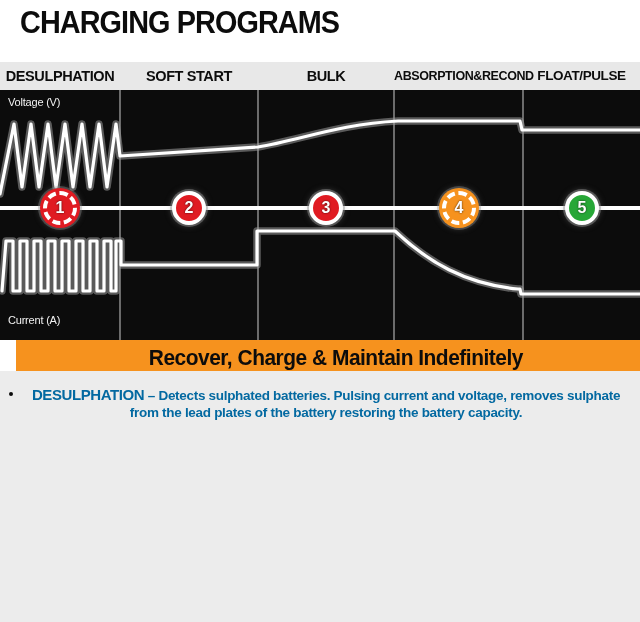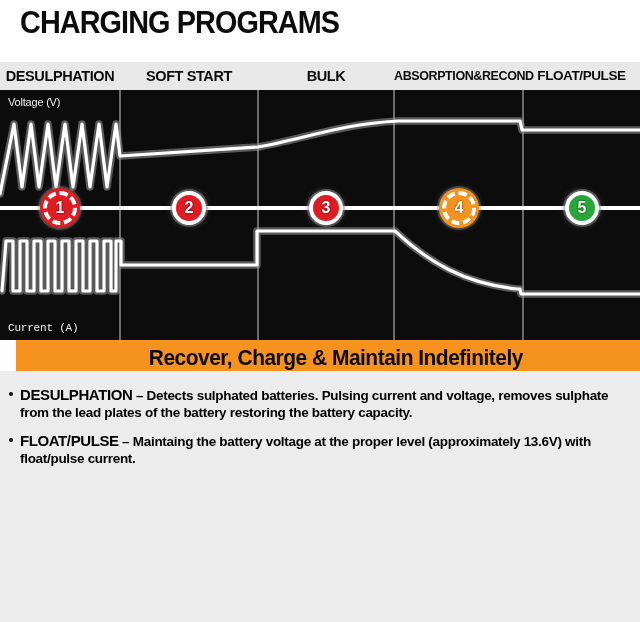--- a/index.html
+++ b/index.html
@@ -20,21 +20,21 @@
   .st1 { left:120px; width:138px; }
   .st2 { left:258px; width:136px; }
   .st3 { left:394px; width:129px; font-size:12.5px !important; }
   .st4 { left:523px; width:117px; font-size:13.5px !important; }
 
   
   .chart { position:absolute; top:90px; left:0; width:640px; height:250px; background:#0c0c0c; }
   .chart svg { position:absolute; top:0; left:0; }
   .axis-label { position:absolute; color:#f2f2f2; font-size:11px; letter-spacing:-.2px; }
   .v-label { top:6px; left:8px; }
-  .c-label { bottom:6px; left:8px;font-family:Liberation Mono, monospace; }
+  .c-label { bottom:14px; left:8px; }
 
   
   .step { position:absolute; border-radius:50%; display:flex; align-items:center;
           justify-content:center; color:#fff; font-weight:bold;
           text-shadow:0 0 2px rgba(0,0,0,.8); }
   .step.solid { width:34px; height:34px; top:101px; border:4px solid #fff; font-size:16px;
                 box-shadow:0 0 0 2px rgba(150,150,150,.45), 0 0 7px rgba(150,150,150,.5); }
   .step.chip  { width:40px; height:40px; top:98px; font-size:16px;
                 box-shadow:0 0 0 2px rgba(150,150,150,.35), 0 0 7px rgba(150,150,150,.4); }
   .step.chip::before { content:""; position:absolute; inset:3px; border:4px dashed #fff;
@@ -44,22 +44,22 @@
   
   .banner { position:absolute; top:340px; left:0; width:640px; height:36px; background:#f6921e;
             display:flex; align-items:center; justify-content:center;margin-left:16px; }
   .banner b { font-size:22px; font-weight:bold; color:#0c0c0c; letter-spacing:-.5px;
               transform:scaleX(.95); white-space:nowrap; }
 
   
   .descs { position:absolute; top:371px; left:0; width:640px; height:251px; background:#ececec;
            padding:15px 8px 0 8px; }
   .descs ul { list-style:none; }
-  .descs li { position:relative; padding-left:12px; margin-bottom:11px; color:#000000;
-              font-size:13.5px; font-weight:bold; line-height:17px; letter-spacing:-.3px; }
+  .descs li { position:relative; padding-left:12px; margin-bottom:11px; color:#0369a1;
+              font-size:13.5px; font-weight:bold; line-height:17px; letter-spacing:-.3px;text-align:center; }
   .descs li::before { content:""; position:absolute; left:1px; top:6px; width:4px; height:4px;
                       background:#0c0c0c; border-radius:50%; }
   .descs .term { font-size:15px; letter-spacing:-.4px; }
 </style>
 </head>
 <body>
 
 <div class="page">
 
   <div class="title">CHARGING PROGRAMS</div>
@@ -107,17 +107,16 @@
       </div>
   </div>
 
   <div class="banner" style="background: rgb(246, 146, 30);">
     <b>Recover, Charge &amp; Maintain Indefinitely</b>
   </div>
 
   <div class="descs">
     <ul>
       <li><span class="term">DESULPHATION</span> <span>–</span> <span>Detects sulphated batteries. Pulsing current and voltage, removes sulphate from the lead plates of the battery restoring the battery capacity.</span></li>
-      <li><span class="term">FLOAT/PULSE</span> <span>–</span> <span>Maintaing the battery voltage at the proper level (approximately 13.6V) with float/pulse current.</span></li>
     </ul>
   </div>
 
 </div>
 
 </body></html>

